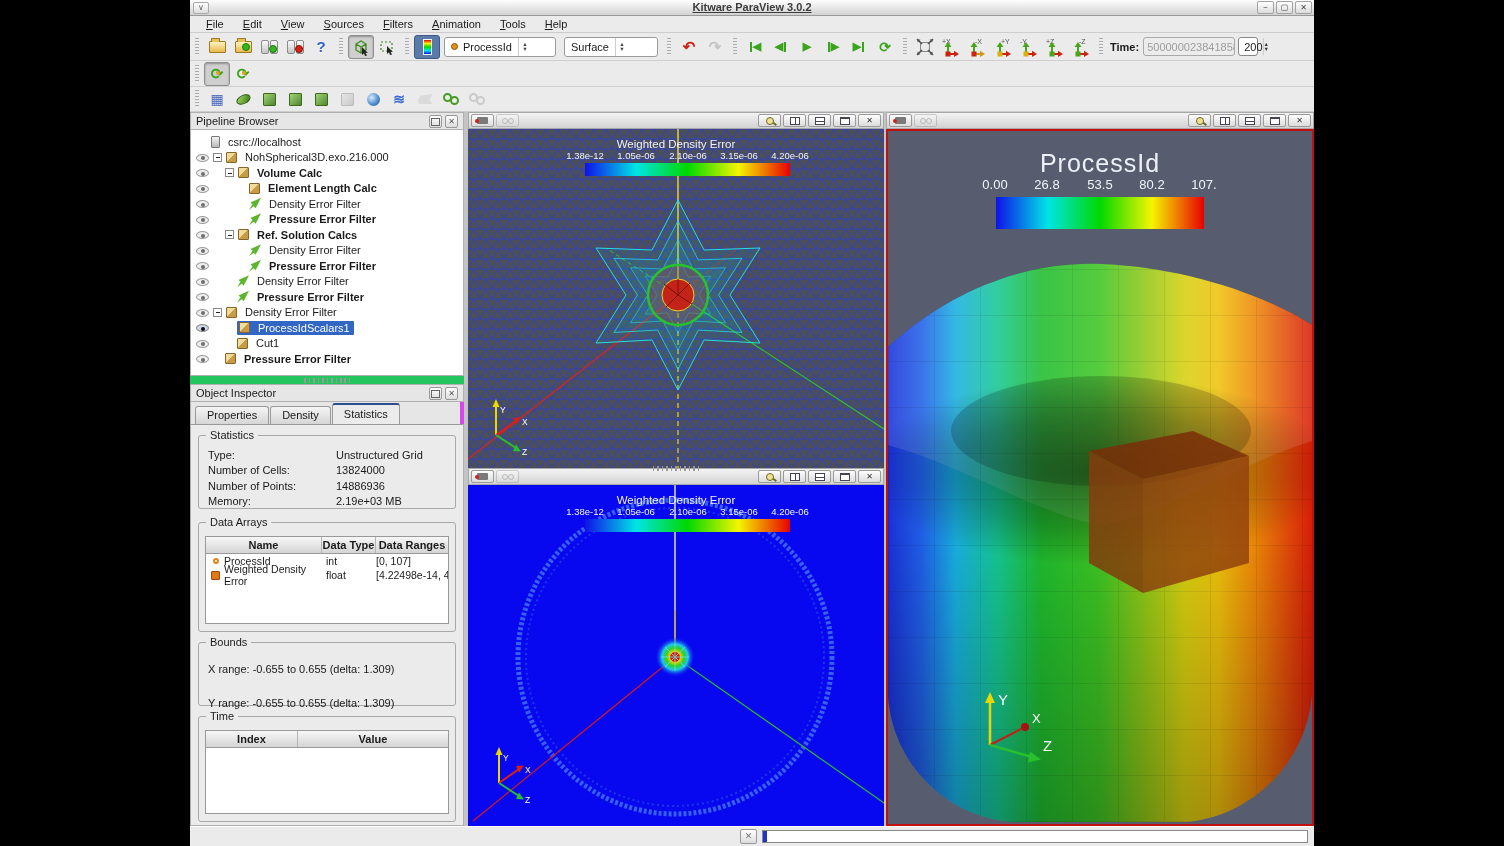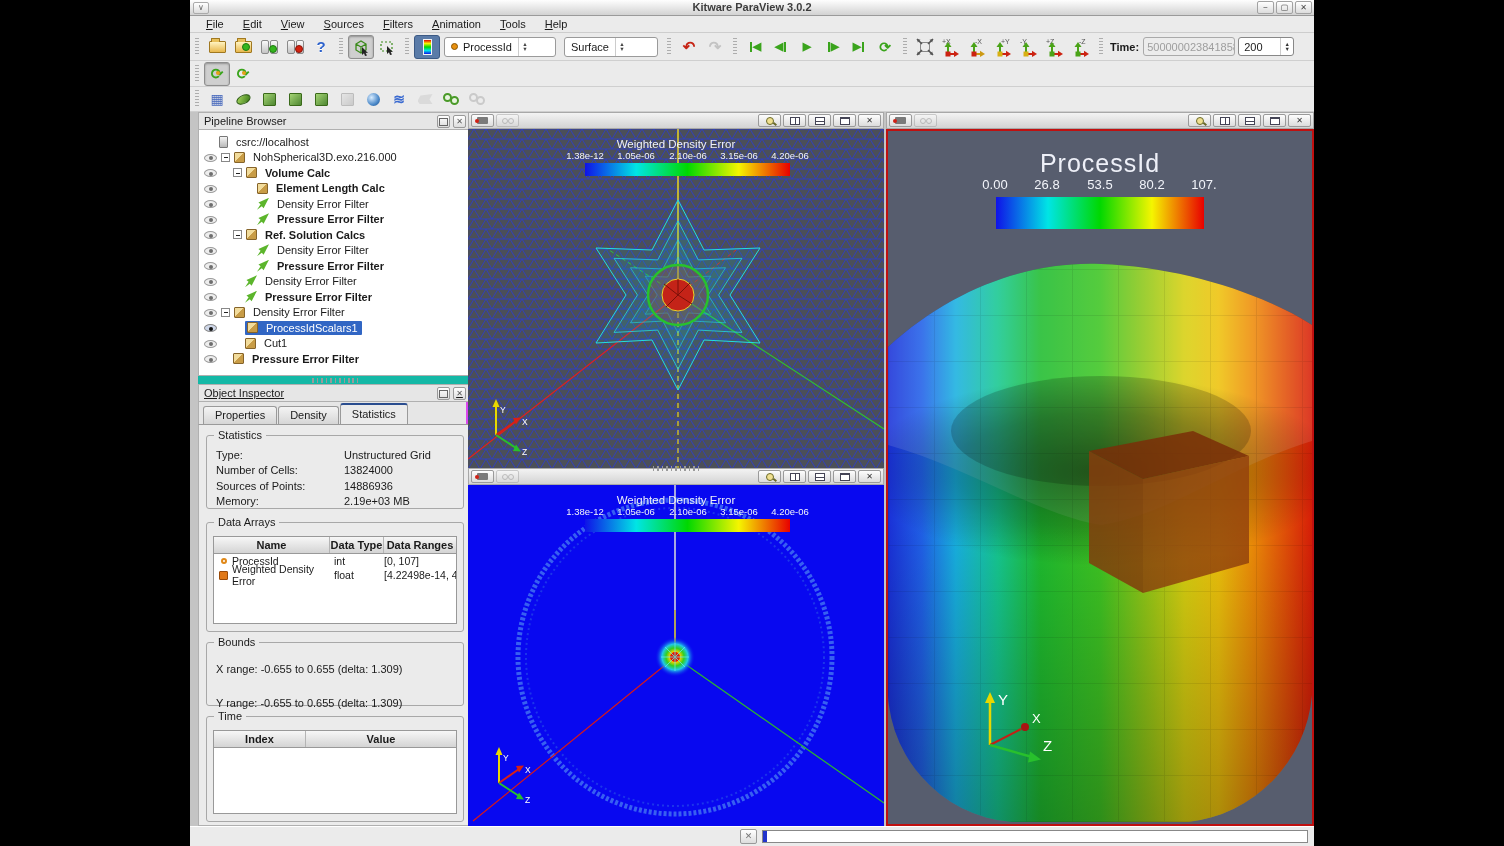--- a/index.html
+++ b/index.html
@@ -5,21 +5,21 @@
   html,body{margin:0;padding:0;background:#000;width:1504px;height:846px;overflow:hidden;
     font-family:"Liberation Sans",sans-serif;}
   *{box-sizing:border-box;}
   #app{position:absolute;left:190px;top:0;width:1124px;height:846px;background:#ebebeb;
     font-size:11px;color:#1a1a1a;}
   svg text{font-family:"Liberation Sans",sans-serif;}
 
   
   .titlebar{position:absolute;left:0;top:0;right:0;height:16px;
     background:linear-gradient(#fefefe,#d2d2d2);border-bottom:1px solid #9a9a9a;}
-  .title{position:absolute;left:0;right:0;top:1px;text-align:center;font-weight:bold;color:#3c3c3c;font-size:11px;}
+  .title{position:absolute;left:0;right:0;top:1px;text-align:center;font-weight:bold;color:#3c3c3c;font-size:11px;text-decoration:underline;}
   .win-menu-btn{position:absolute;left:3px;top:2px;width:16px;height:12px;border:1px solid #aaa;border-radius:2px;
     background:linear-gradient(#fff,#ddd);font-size:8px;text-align:center;line-height:10px;color:#666;}
   .win-controls{position:absolute;right:2px;top:1px;display:flex;gap:2px;}
   .wbtn{width:17px;height:13px;border:1px solid #a2a2a2;border-radius:2px;background:linear-gradient(#fff,#dcdcdc);
     font-size:8px;line-height:11px;text-align:center;color:#444;}
 
   
   .menubar{position:absolute;top:16px;left:0;right:0;height:17px;background:#ebebeb;border-bottom:1px solid #cdcdcd;padding-left:8px;}
   .menu-item{display:inline-block;padding:2px 8px 0 8px;height:16px;font-size:11px;}
   .menu-item::first-letter{text-decoration:underline;}
@@ -70,29 +70,29 @@
   .grp i:last-child{right:0;bottom:0;}
   .grp.gray i{border-color:#999;background:#eee;}
   .combo{height:20px;background:#fff;border:1px solid #9a9a9a;border-radius:3px;display:flex;align-items:center;
     padding:0 2px 0 6px;margin:0 4px;flex:none;}
   .combo .spin{margin-left:6px;display:flex;flex-direction:column;align-items:center;justify-content:center;
     width:13px;height:18px;border-left:1px solid #ccc;color:#444;font-size:5.5px;line-height:5px;}
   .odot{width:7px;height:7px;border-radius:50%;background:#e89010;border:1px solid #8a5500;margin-right:5px;flex:none;}
   .tlabel-time{font-weight:bold;margin:0 4px 0 2px;}
   .tfield{width:92px;height:19px;border:1px solid #aaa;border-radius:3px;background:#ececec;color:#9e9e9e;
     display:flex;align-items:center;padding:0 3px;overflow:hidden;white-space:nowrap;flex:none;}
-  .fspin{width:56px;height:19px;border:1px solid #888;border-radius:3px;background:#fff;display:flex;align-items:stretch;
+  .fspin{width:20px;height:19px;border:1px solid #888;border-radius:3px;background:#fff;display:flex;align-items:stretch;
     margin-left:3px;flex:none;}
   .fspin .val{flex:1;display:flex;align-items:center;padding-left:5px;}
   .fspin .arr{width:13px;display:flex;flex-direction:column;align-items:center;justify-content:center;
     font-size:5.5px;line-height:5px;color:#333;border-left:1px solid #ccc;}
 
   
   .main{position:absolute;top:112px;left:0;width:1124px;height:714px;background:#c4c4c4;}
-  .left-col{position:absolute;left:8px;top:0;width:274px;height:714px;background:#14b8a6;}
+  .left-col{position:absolute;left:0;top:0;width:274px;height:714px;background:#22c55e;}
   .mid-col{position:absolute;left:278px;top:0;width:416px;height:714px;}
   .right-col{position:absolute;left:696px;top:0;width:428px;height:714px;}
 
   .panel-header{height:18px;background:#e6e6e6;border:1px solid #b0b0b0;display:flex;align-items:center;
     padding:0 5px;font-size:11px;}
   .ph-btns{margin-left:auto;display:flex;gap:3px;}
   .phb{width:13px;height:13px;border:1px solid #999;background:linear-gradient(#fff,#ddd);font-size:8px;
     line-height:11px;text-align:center;color:#555;border-radius:2px;position:relative;}
   .phb.float::before{content:"";display:block;width:7px;height:6px;border:1px solid #666;margin:2.5px auto 0;}
 
@@ -113,23 +113,23 @@
     clip-path:polygon(0 100%,30% 55%,12% 40%,100% 0,55% 88%,40% 70%);}
   .imonitor{width:9px;height:12px;background:linear-gradient(#f4f4f4,#b8b8b8);border:1px solid #777;border-radius:1px;}
   .tlabel{padding:0 4px;white-space:nowrap;line-height:14px;}
   .bold{font-weight:bold;}
   .selwrap{display:flex;align-items:center;background:#3166c4;border-radius:1px;}
   .selwrap .tlabel{color:#fff;}
   .dots-h{position:absolute;bottom:1px;left:50%;transform:translateX(-50%);width:46px;height:5px;
     background:repeating-linear-gradient(to right,#9a9a9a 0 1.5px,transparent 1.5px 4.5px);}
 
   
-  .inspector{position:absolute;left:0;top:272px;width:274px;height:442px;text-decoration:underline;}
+  .inspector{position:absolute;left:0;top:272px;width:274px;height:442px;}
   .tabs{position:absolute;top:18px;left:0;right:0;height:22px;display:flex;align-items:flex-end;gap:1px;
-    background:#e6e6e6;padding-left:4px;border-left:1px solid #b0b0b0;border-right:6px solid #d946ef;}
+    background:#e6e6e6;padding-left:4px;border-left:1px solid #b0b0b0;border-right:4px solid #d946ef;}
   .tab{height:18px;padding:2px 11px 0;border:1px solid #9a9a9a;border-bottom:none;border-radius:3px 3px 0 0;
     background:linear-gradient(#f4f4f4,#d6d6d6);font-size:11px;}
   .tab.active{height:21px;background:#ebebeb;border-top:2px solid #2a4d8f;padding-top:3px;}
   .insp-content{position:absolute;top:40px;left:0;right:0;bottom:0;background:#ebebeb;
     border:1px solid #b0b0b0;border-top:1px solid #9a9a9a;}
   .group{position:absolute;left:7px;right:7px;border:1px solid #a8a8a8;border-radius:3px;}
   .gtitle{position:absolute;top:-7px;left:7px;background:#ebebeb;padding:0 4px;font-size:11px;}
   .g-stats{top:10px;height:74px;padding-top:11px;}
   .srow{display:flex;height:15.5px;align-items:center;padding-left:9px;}
   .srow .sl{width:128px;}
@@ -563,21 +563,21 @@
             <span class="gtitle">Statistics</span>
             <div class="srow">
                 <span class="sl">Type:</span>
                 <span>Unstructured Grid</span>
               </div>
             <div class="srow">
                 <span class="sl">Number of Cells:</span>
                 <span>13824000</span>
               </div>
             <div class="srow">
-                <span class="sl">Sources of Points:</span>
+                <span class="sl">Number of Points:</span>
                 <span>14886936</span>
               </div>
             <div class="srow">
                 <span class="sl">Memory:</span>
                 <span>2.19e+03 MB</span>
               </div>
           </div>
 
           <div class="group g-arrays">
             <span class="gtitle">Data Arrays</span>

